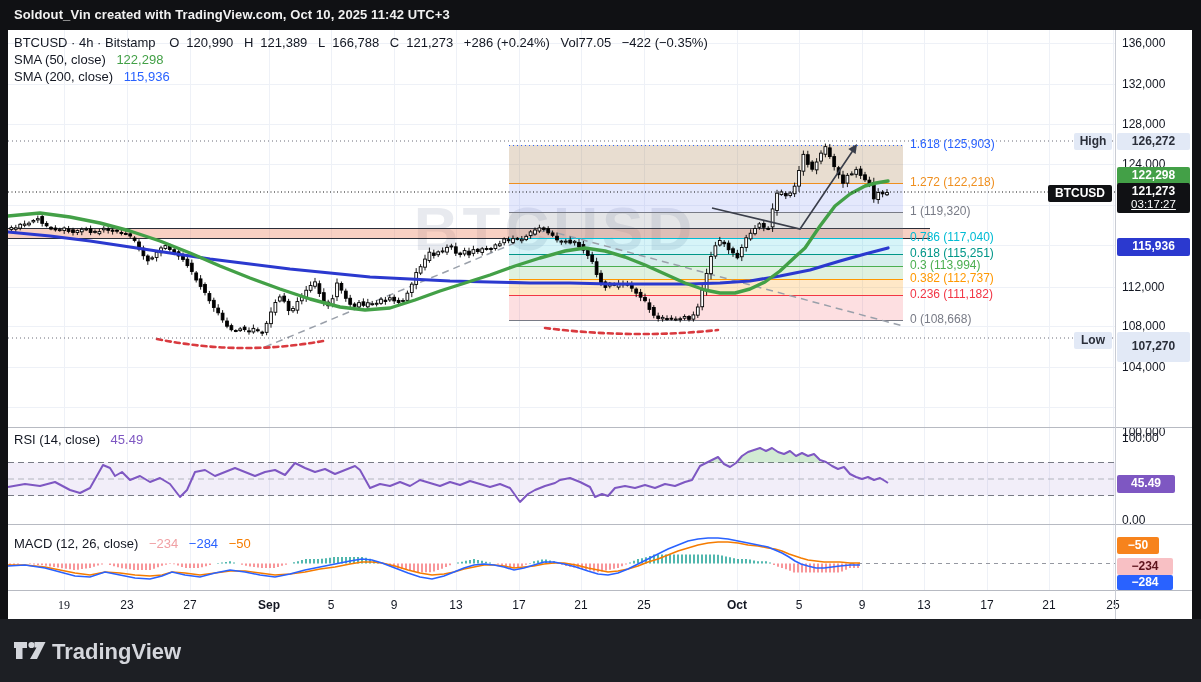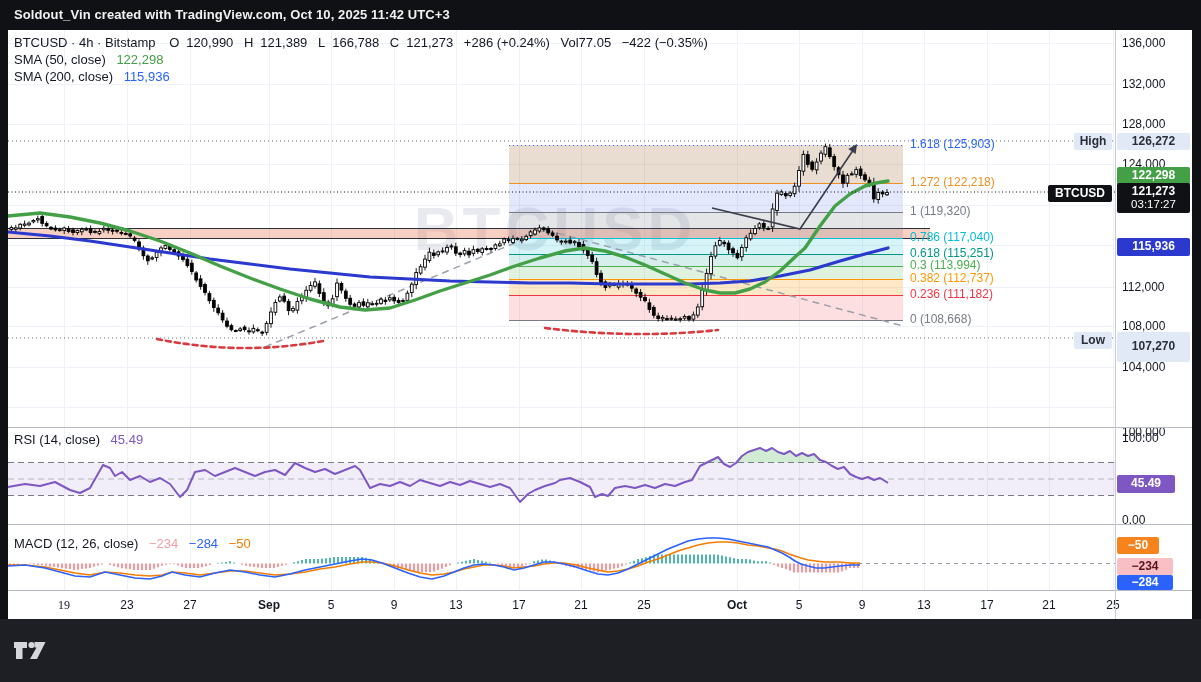--- a/index.html
+++ b/index.html
@@ -767,20 +767,21 @@
 
 <div class="abs overlay" id="price-axis" style="left:1115px;top:30px;width:77px;height:560px;"></div>
 <div class="abs overlay" id="time-axis" style="left:8px;top:590px;width:1107px;height:29px;"></div>
 
 <div class="abs" id="footer">
   <svg class="abs" style="left:13px;top:20px;" width="34" height="24" viewBox="0 0 34 24">
     <path d="M1,3 h13 v6 h-4.5 v11 h-6.5 v-11 h-2 z" fill="#d4d6dc"></path>
     <circle cx="18.5" cy="6" r="3.1" fill="#d4d6dc"></circle>
     <path d="M21.5,3 h11 l-8.5,17 h-7 l6.5,-11.5 h-2 z" fill="#d4d6dc"></path>
   </svg>
+  <div class="brand">TradingView</div>
 </div>
 
 <div class="axis-label" style="top: 36px;">136,000</div>
 <div class="axis-label" style="top: 77px;">132,000</div>
 <div class="axis-label" style="top: 117px;">128,000</div>
 <div class="axis-label" style="top: 157px;">124,000</div>
 <div class="axis-label" style="top: 280px;">112,000</div>
 <div class="axis-label" style="top: 319px;">108,000</div>
 <div class="axis-label" style="top: 360px;">104,000</div>
 <div class="axis-label" style="top: 400px; margin-top: 25px;">100,000</div>
@@ -802,21 +803,21 @@
     <div>126,272</div>
   </div>
 <div class="chip" style="left: 1117px; top: 167px; width: 73px; height: 18px; background: rgb(67, 160, 71); color: rgb(255, 255, 255); flex-direction: column;">
     <div>122,298</div>
   </div>
 <div class="chip" style="left: 1048px; top: 185px; width: 64px; height: 17px; background: rgb(16, 17, 20); color: rgb(255, 255, 255); flex-direction: column;">
     <div>BTCUSD</div>
   </div>
 <div class="chip" style="left: 1117px; top: 183px; width: 73px; height: 30px; background: rgb(16, 17, 20); color: rgb(255, 255, 255); flex-direction: column;">
     <div>121,273</div>
-    <div style="font-weight: 400; font-size: 11.5px;">03:17:27</div>
+    <div style="font-weight: 400; font-size: 11.5px; text-decoration: underline;">03:17:27</div>
   </div>
 <div class="chip" style="left: 1117px; top: 238px; width: 73px; height: 18px; background: rgb(43, 57, 207); color: rgb(255, 255, 255); flex-direction: column;">
     <div>115,936</div>
   </div>
 <div class="chip" style="left: 1074px; top: 332px; width: 38px; height: 17px; background: rgb(226, 233, 246); color: rgb(42, 46, 57); flex-direction: column;">
     <div>Low</div>
   </div>
 <div class="chip" style="left: 1117px; top: 332px; width: 73px; height: 30px; background: rgb(226, 233, 246); color: rgb(42, 46, 57); flex-direction: column;">
     <div>107,270</div>
   </div>

